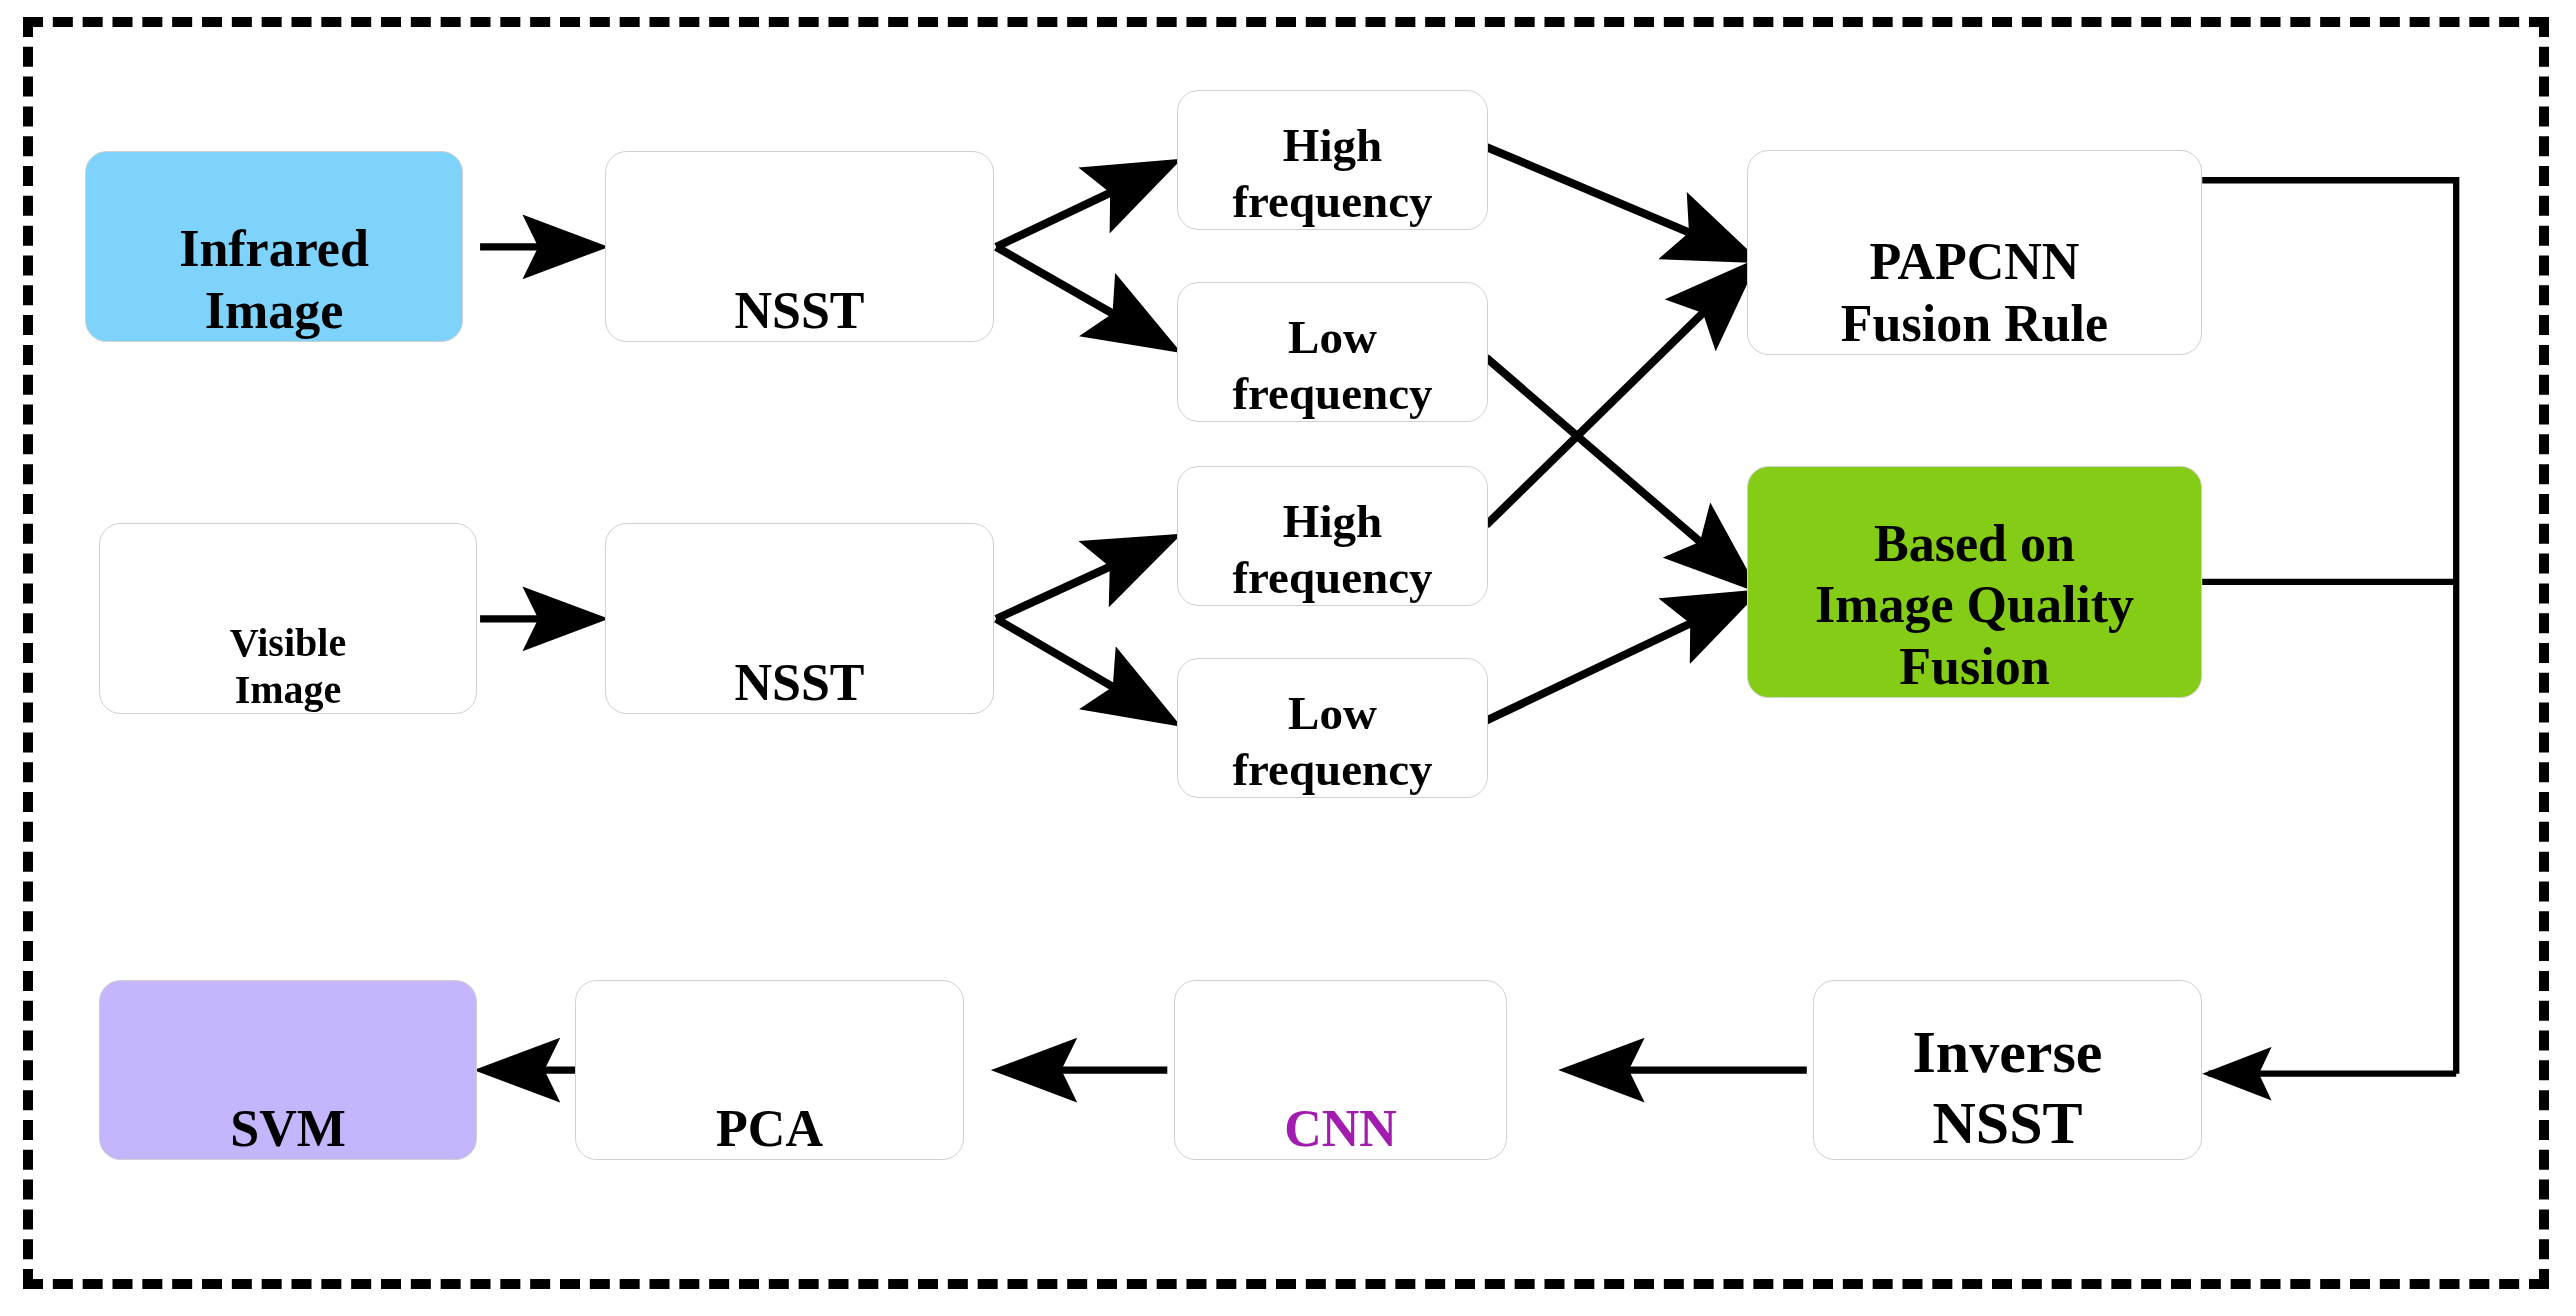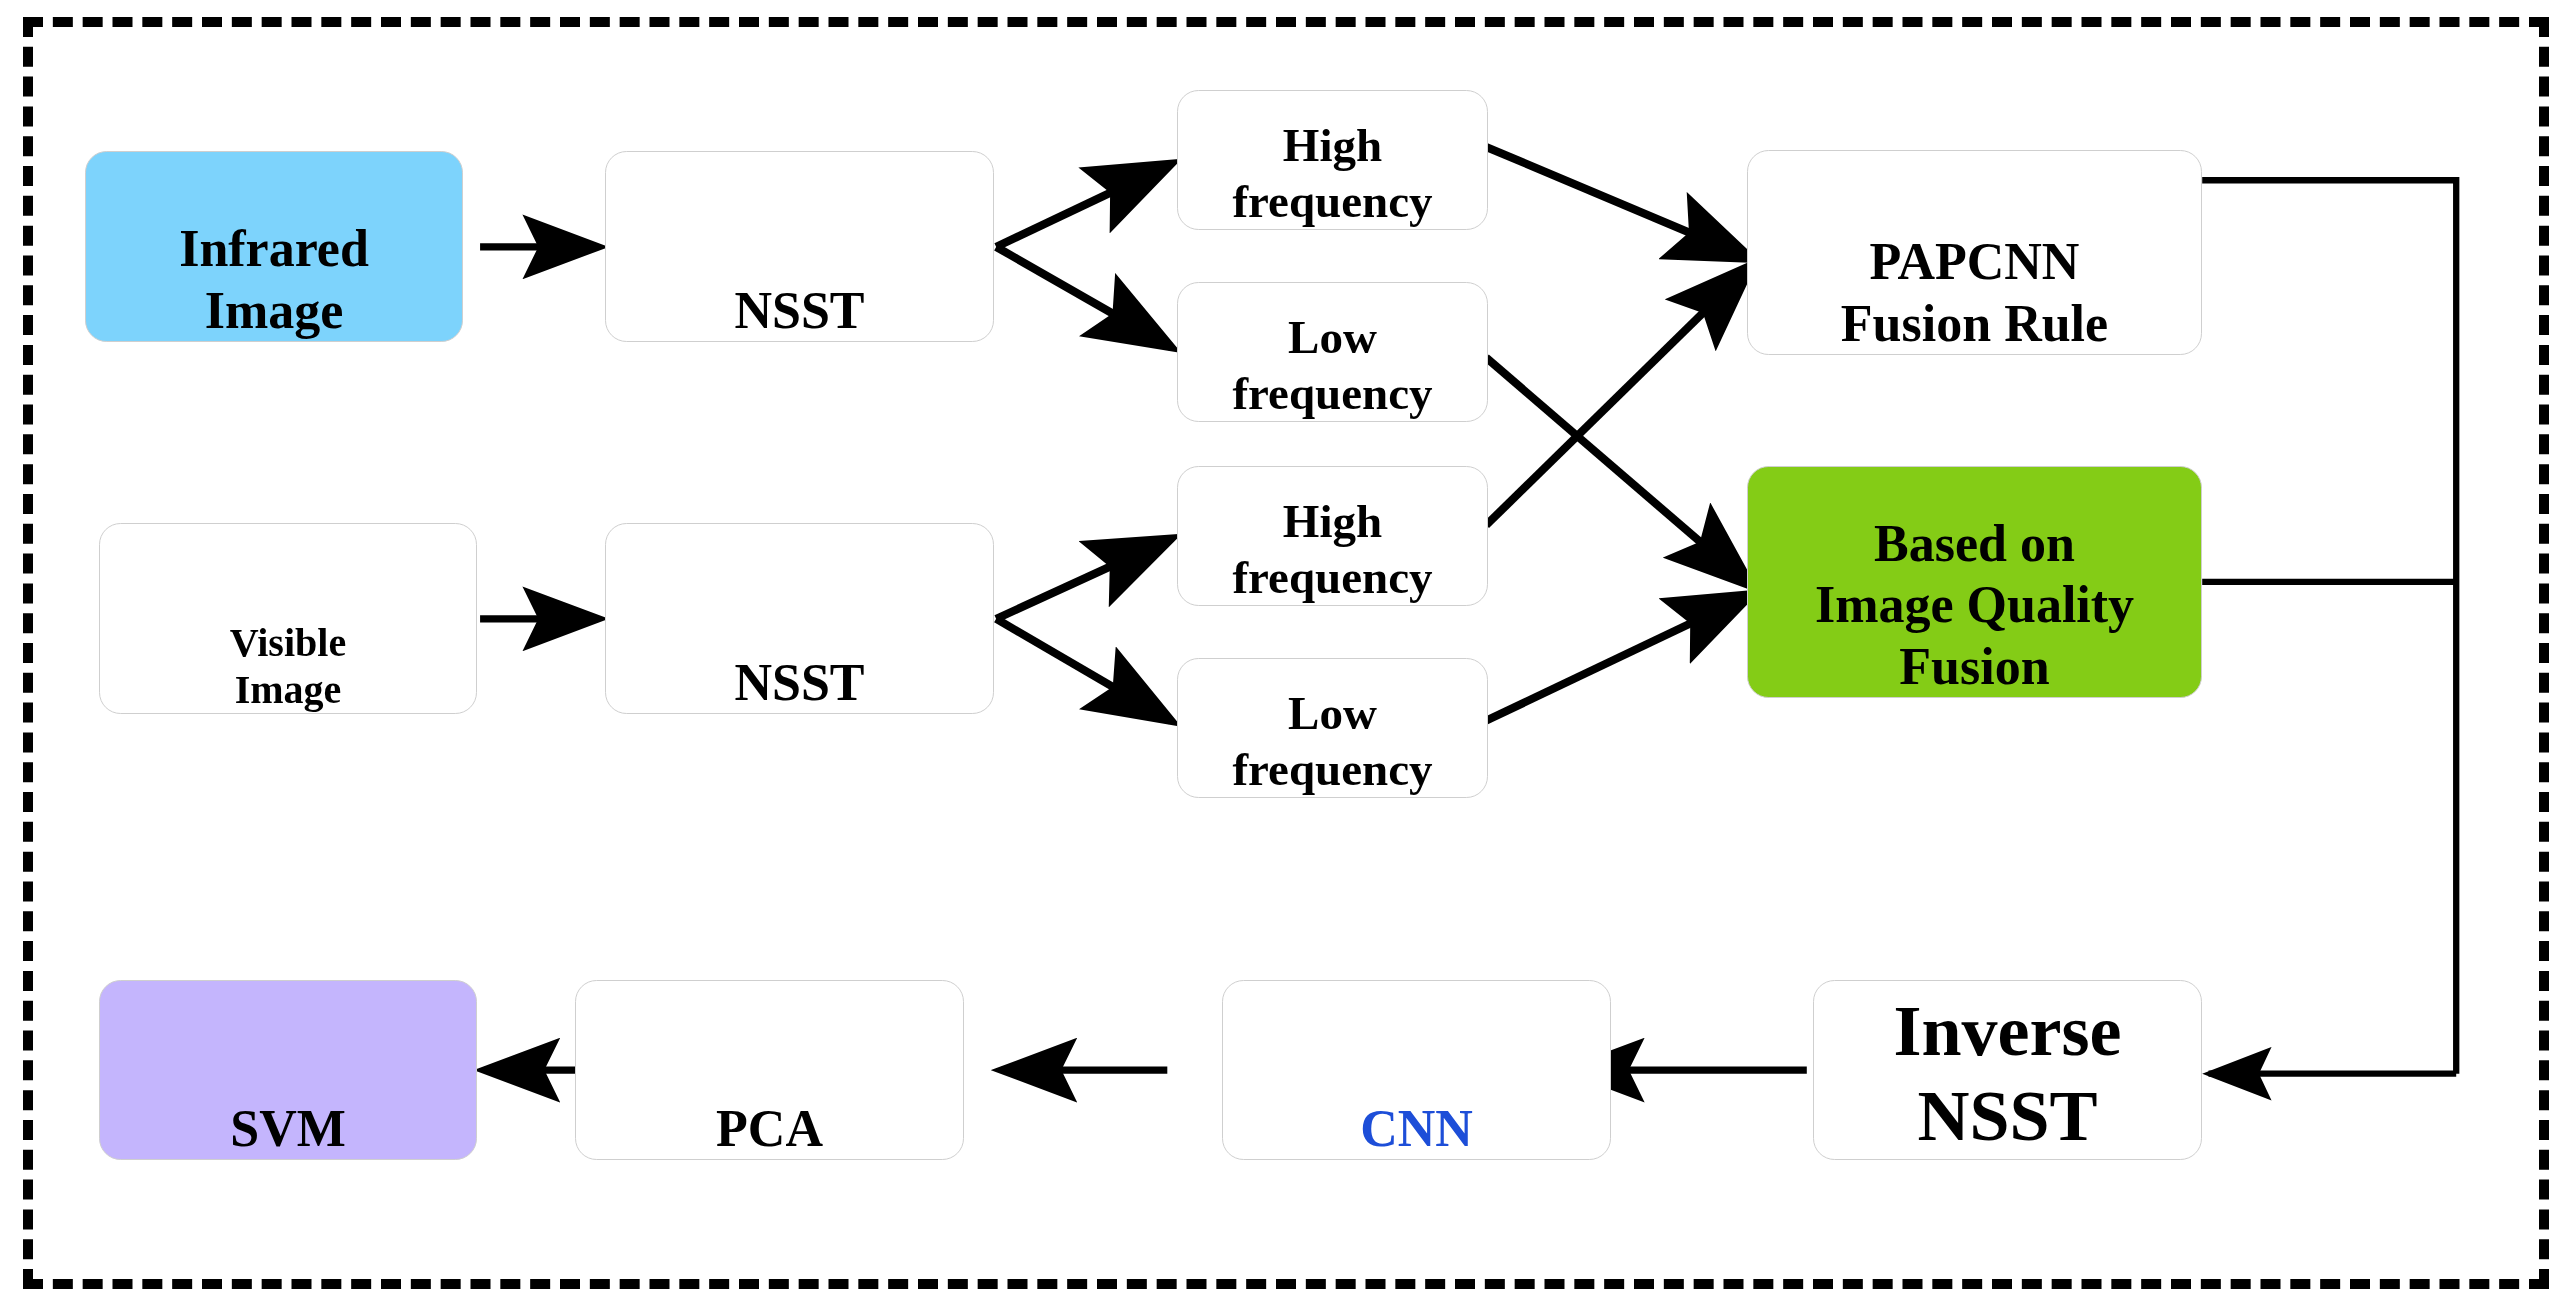--- a/index.html
+++ b/index.html
@@ -135,25 +135,25 @@
   </div>
   <div class="node" style="left: 1747px; top: 150px; width: 455px; height: 205px; font-size: 52px; border-color: rgb(207, 207, 207); background: rgb(255, 255, 255); color: rgb(0, 0, 0);">
     <span>PAPCNN
 Fusion Rule</span>
   </div>
   <div class="node" style="left: 1747px; top: 466px; width: 455px; height: 232px; font-size: 52px; border-color: rgb(207, 207, 207); background: #84cc16; color: rgb(0, 0, 0);">
     <span>Based on
 Image Quality
 Fusion</span>
   </div>
-  <div class="node" style="left: 1813px; top: 980px; width: 389px; height: 180px; font-size: 72px; border-color: rgb(207, 207, 207); background: rgb(255, 255, 255); color: rgb(0, 0, 0);">
+  <div class="node" style="left: 1813px; top: 980px; width: 389px; height: 180px; font-size: 60px; border-color: rgb(207, 207, 207); background: rgb(255, 255, 255); color: rgb(0, 0, 0);">
     <span>Inverse
 NSST</span>
   </div>
-  <div class="node" style="left: 1174px; top: 980px; width: 389px; height: 180px; font-size: 52px; border-color: rgb(207, 207, 207); background: rgb(255, 255, 255); color: #1d4ed8; margin-left: 48px;">
+  <div class="node" style="left: 1174px; top: 980px; width: 333px; height: 180px; font-size: 52px; border-color: rgb(207, 207, 207); background: rgb(255, 255, 255); color: #a21caf;">
     <span>CNN</span>
   </div>
   <div class="node" style="left: 575px; top: 980px; width: 389px; height: 180px; font-size: 52px; border-color: rgb(207, 207, 207); background: rgb(255, 255, 255); color: rgb(0, 0, 0);">
     <span>PCA</span>
   </div>
   <div class="node" style="left: 99px; top: 980px; width: 378px; height: 180px; font-size: 52px; border-color: rgb(207, 207, 207); background: #c4b5fd; color: rgb(0, 0, 0);">
     <span>SVM</span>
   </div>
 
 </div>

